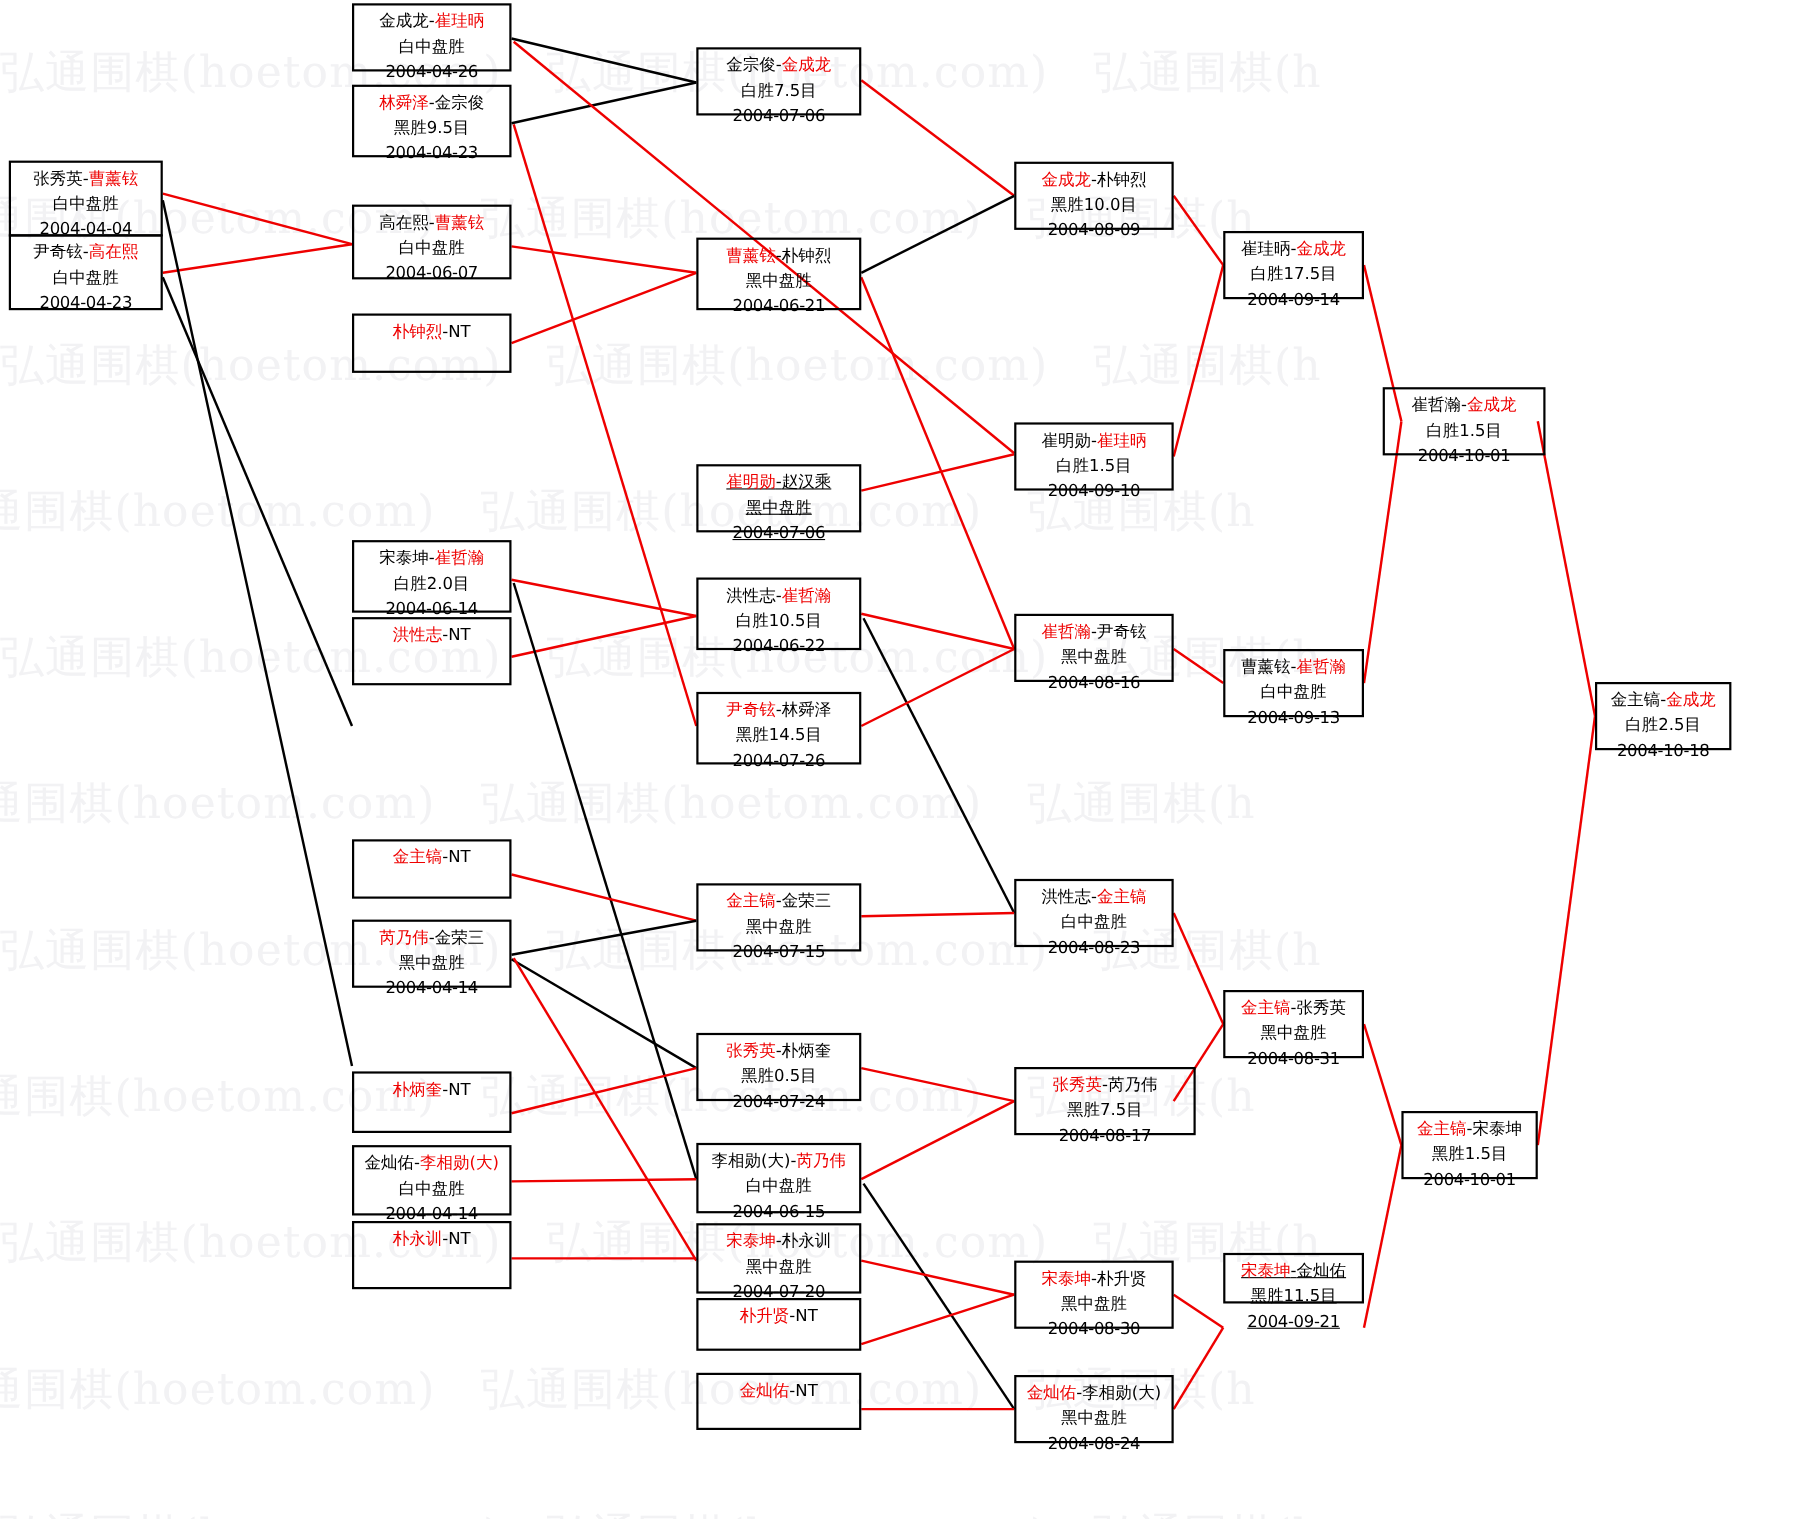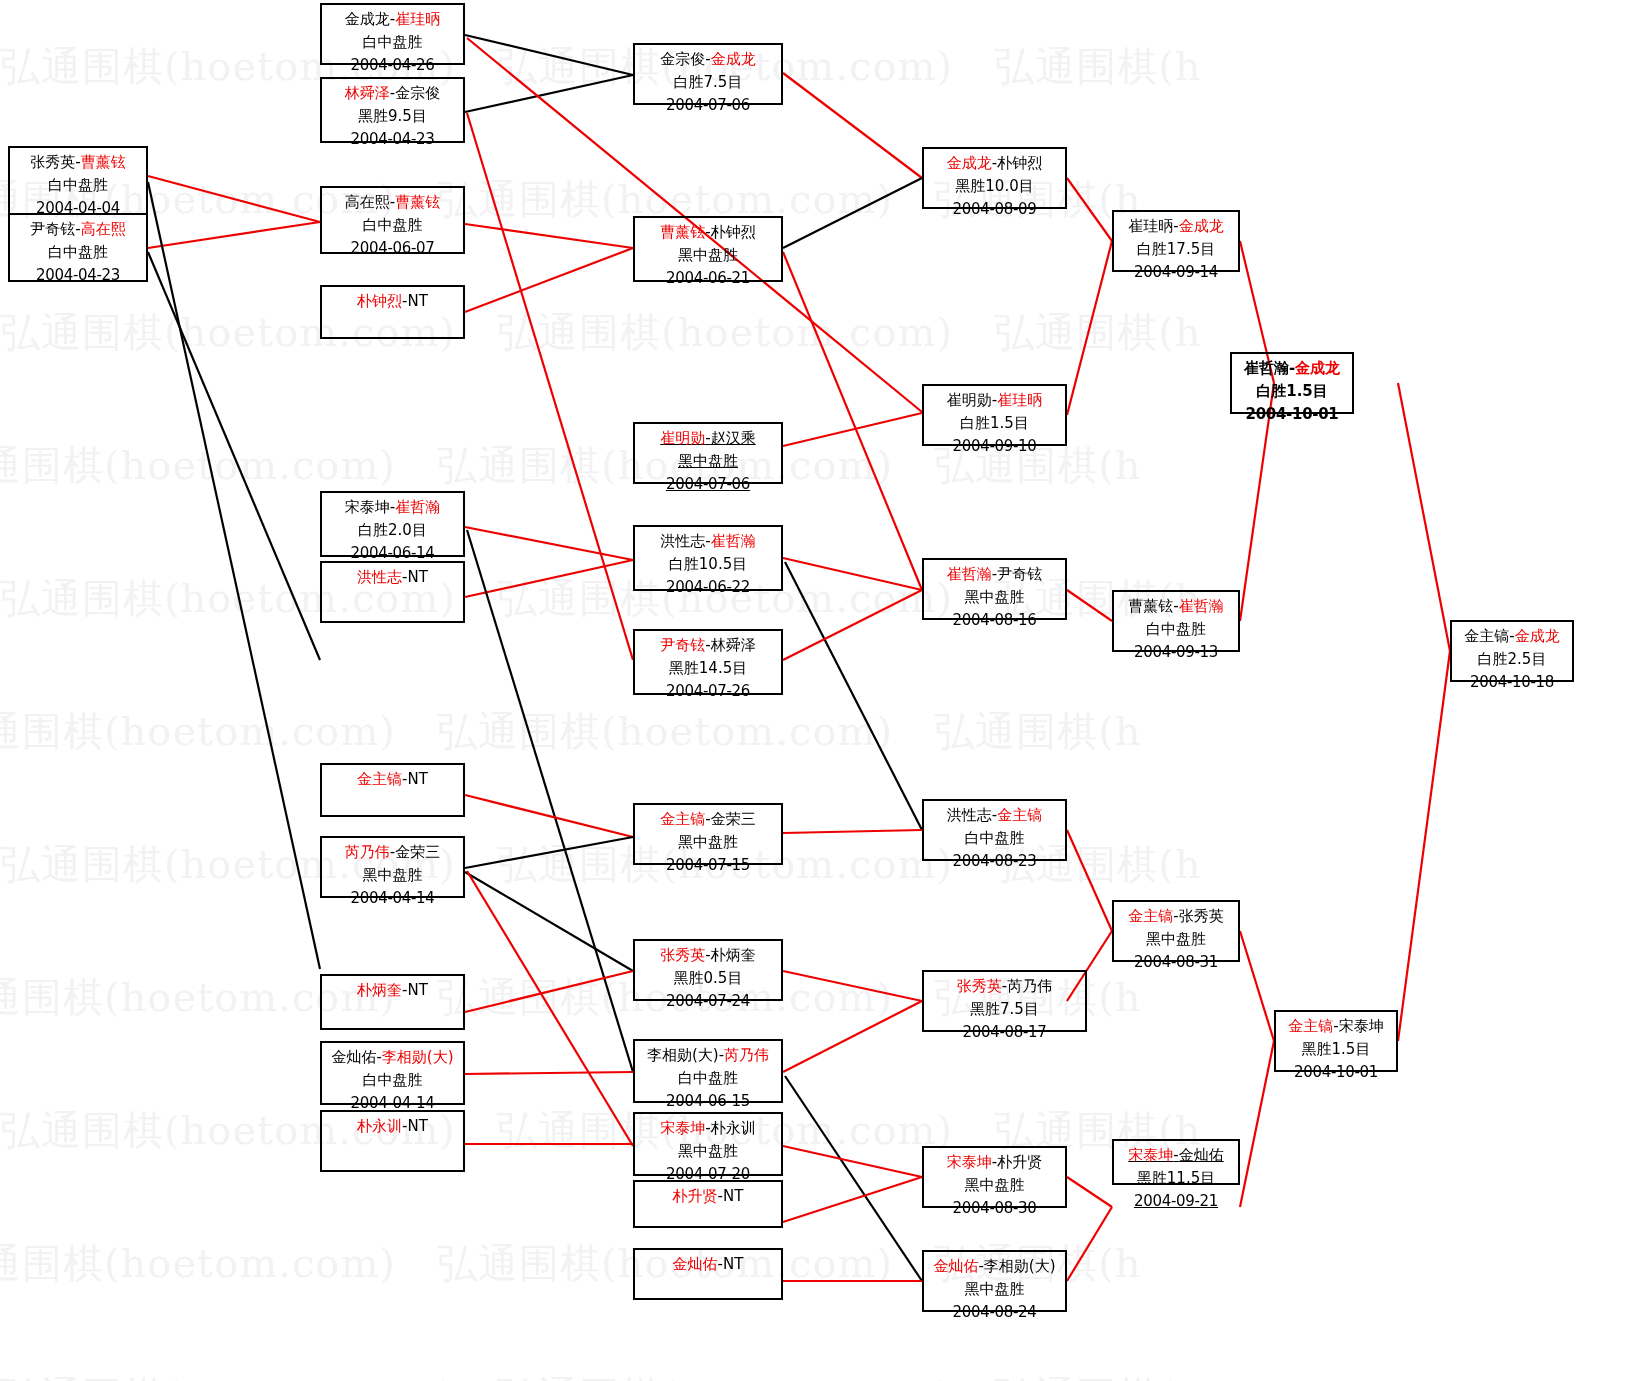--- a/index.html
+++ b/index.html
@@ -235,21 +235,21 @@
     <div class="node" style="left:1112px;top:900px;width:128px;height:62px;">
       <span class="ln"><span class="w">金主镐</span><span class="sep">-</span><span class="b">张秀英</span></span>
       <span class="ln">黑中盘胜</span>
       <span class="ln date">2004-08-31</span>
     </div>
     <div class="node" style="left:1112px;top:1139px;width:128px;height:46px;text-decoration:underline;">
       <span class="ln"><span class="w">宋泰坤</span><span class="sep">-</span><span class="b">金灿佑</span></span>
       <span class="ln">黑胜11.5目</span>
       <span class="ln date">2004-09-21</span>
     </div>
-    <div class="node" style="left:1230px;top:352px;width:124px;height:62px;font-weight:bold;">
+    <div class="node" style="left:1257px;top:352px;width:148px;height:62px;">
       <span class="ln"><span class="b">崔哲瀚</span><span class="sep">-</span><span class="w">金成龙</span></span>
       <span class="ln">白胜1.5目</span>
       <span class="ln date">2004-10-01</span>
     </div>
     <div class="node" style="left:1274px;top:1010px;width:124px;height:62px;">
       <span class="ln"><span class="w">金主镐</span><span class="sep">-</span><span class="b">宋泰坤</span></span>
       <span class="ln">黑胜1.5目</span>
       <span class="ln date">2004-10-01</span>
     </div>
     <div class="node" style="left:1450px;top:620px;width:124px;height:62px;">

